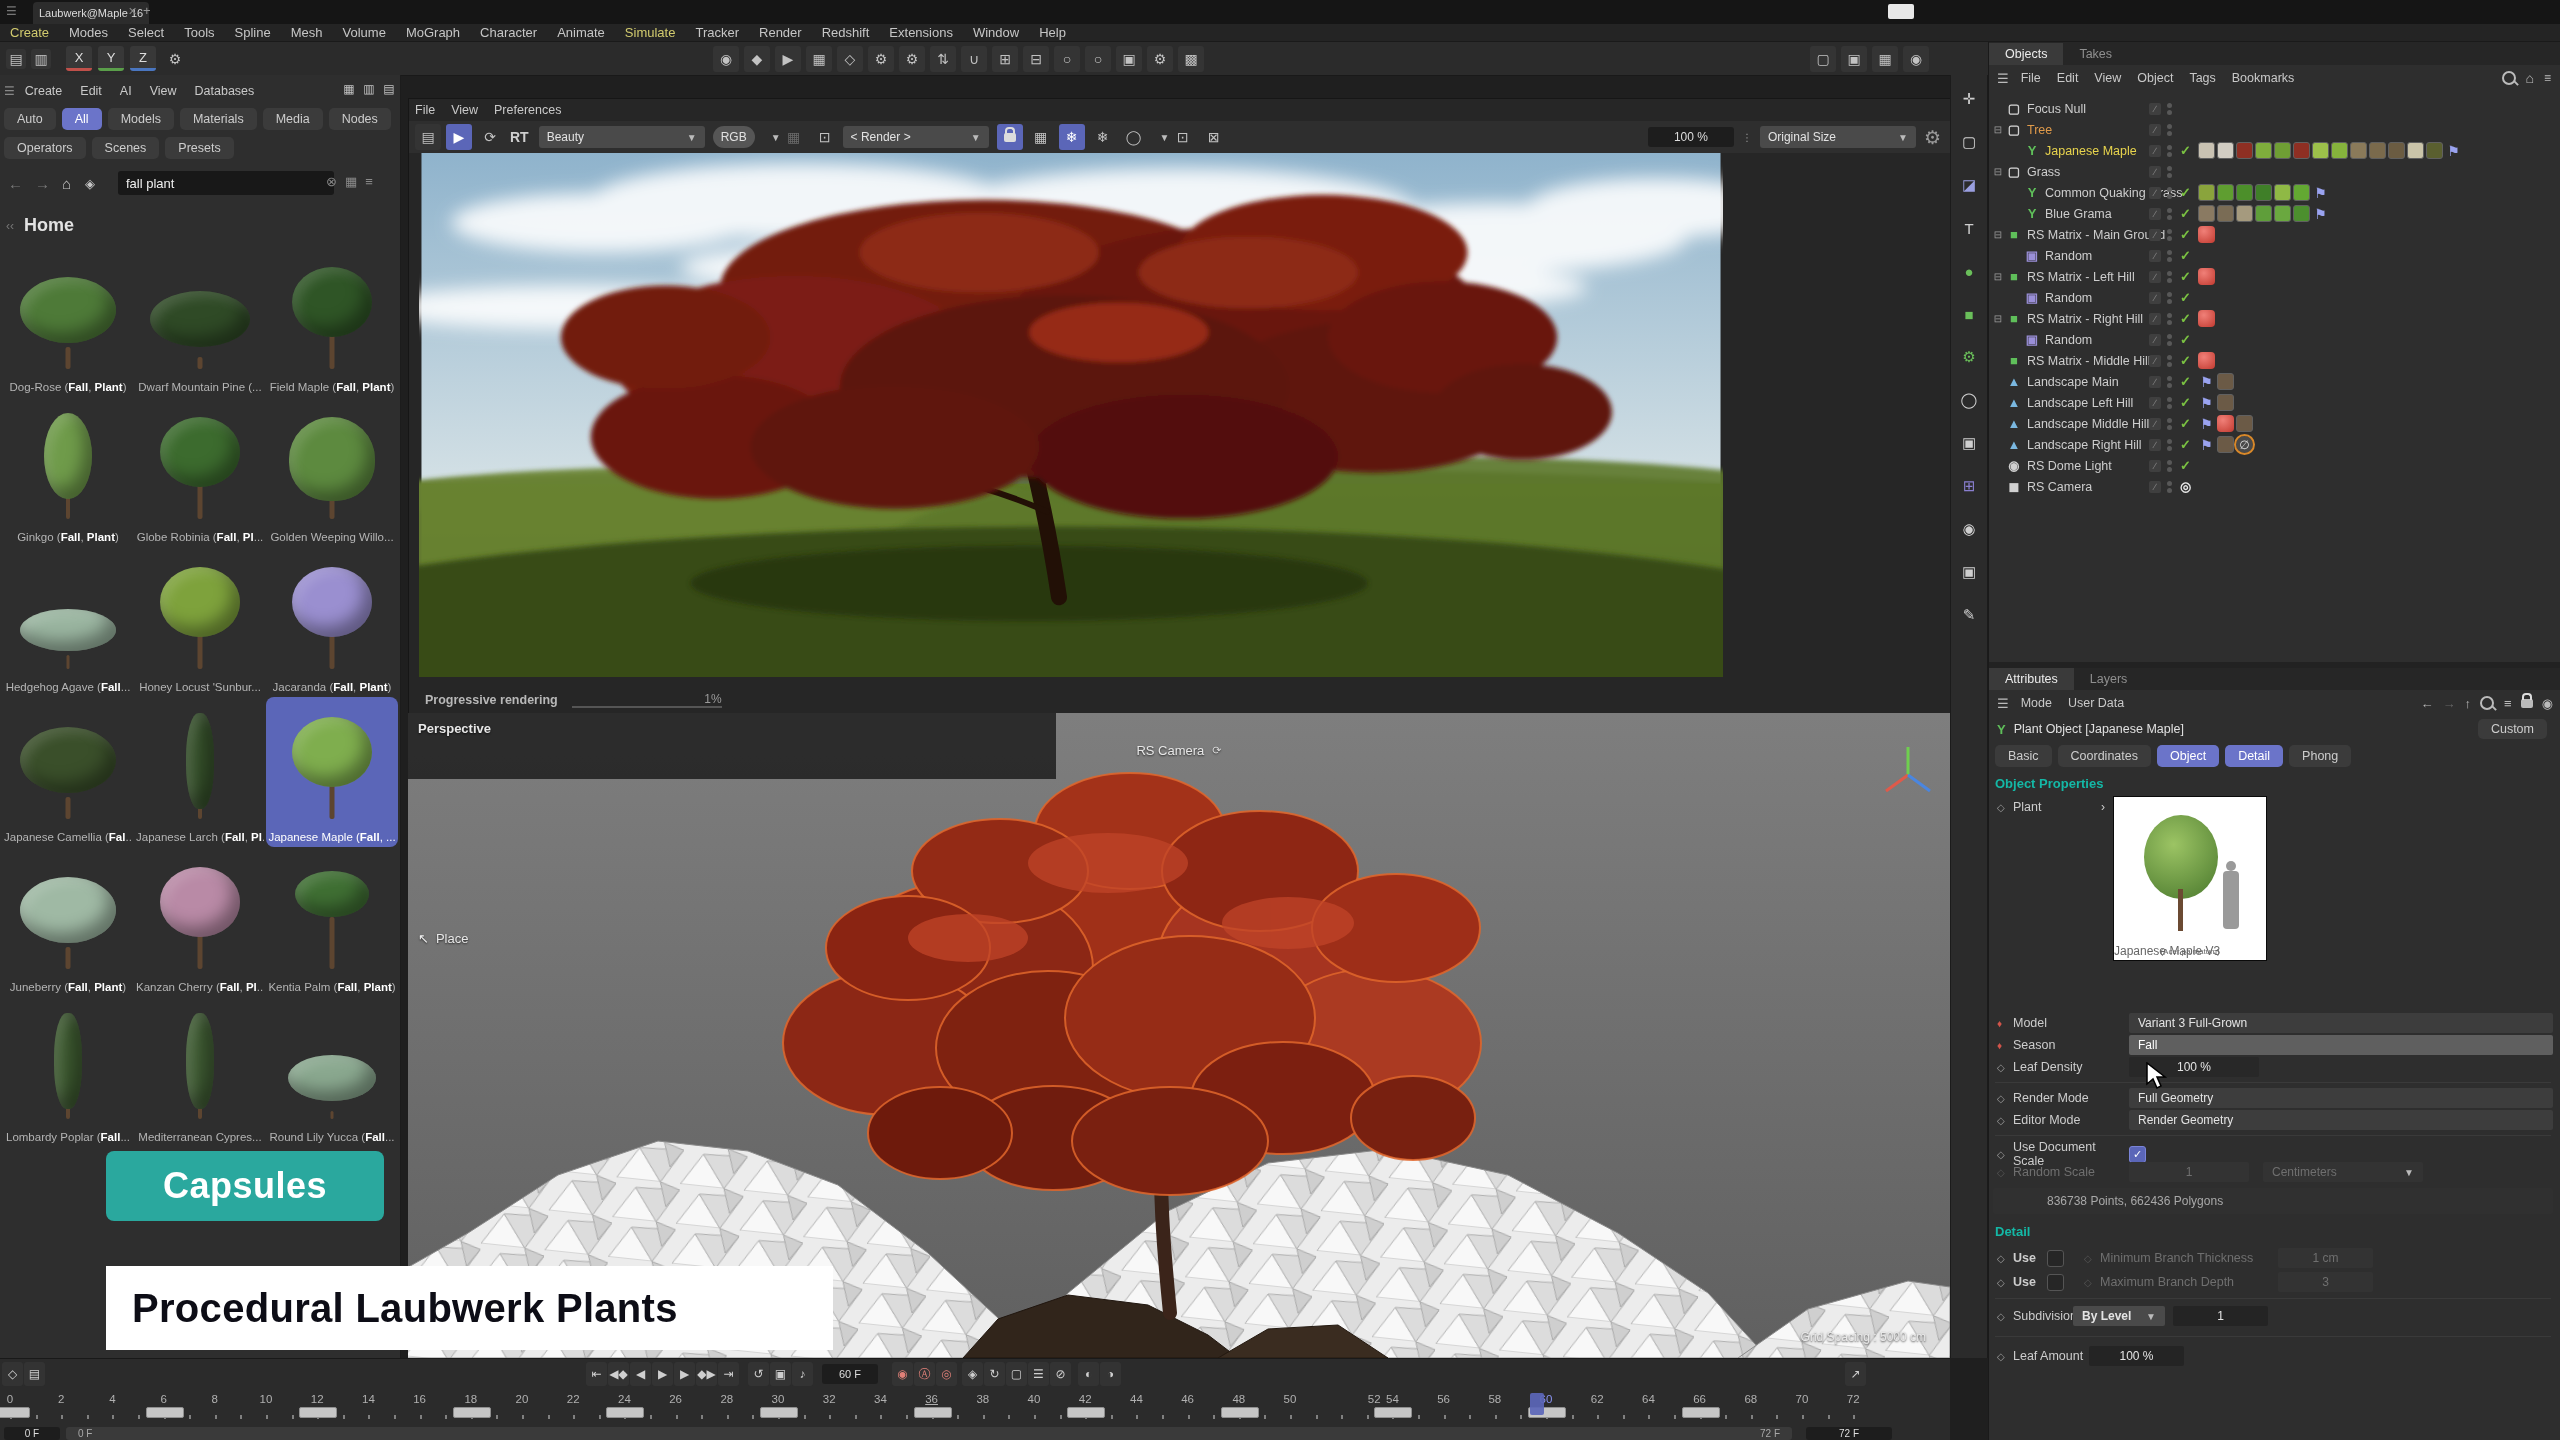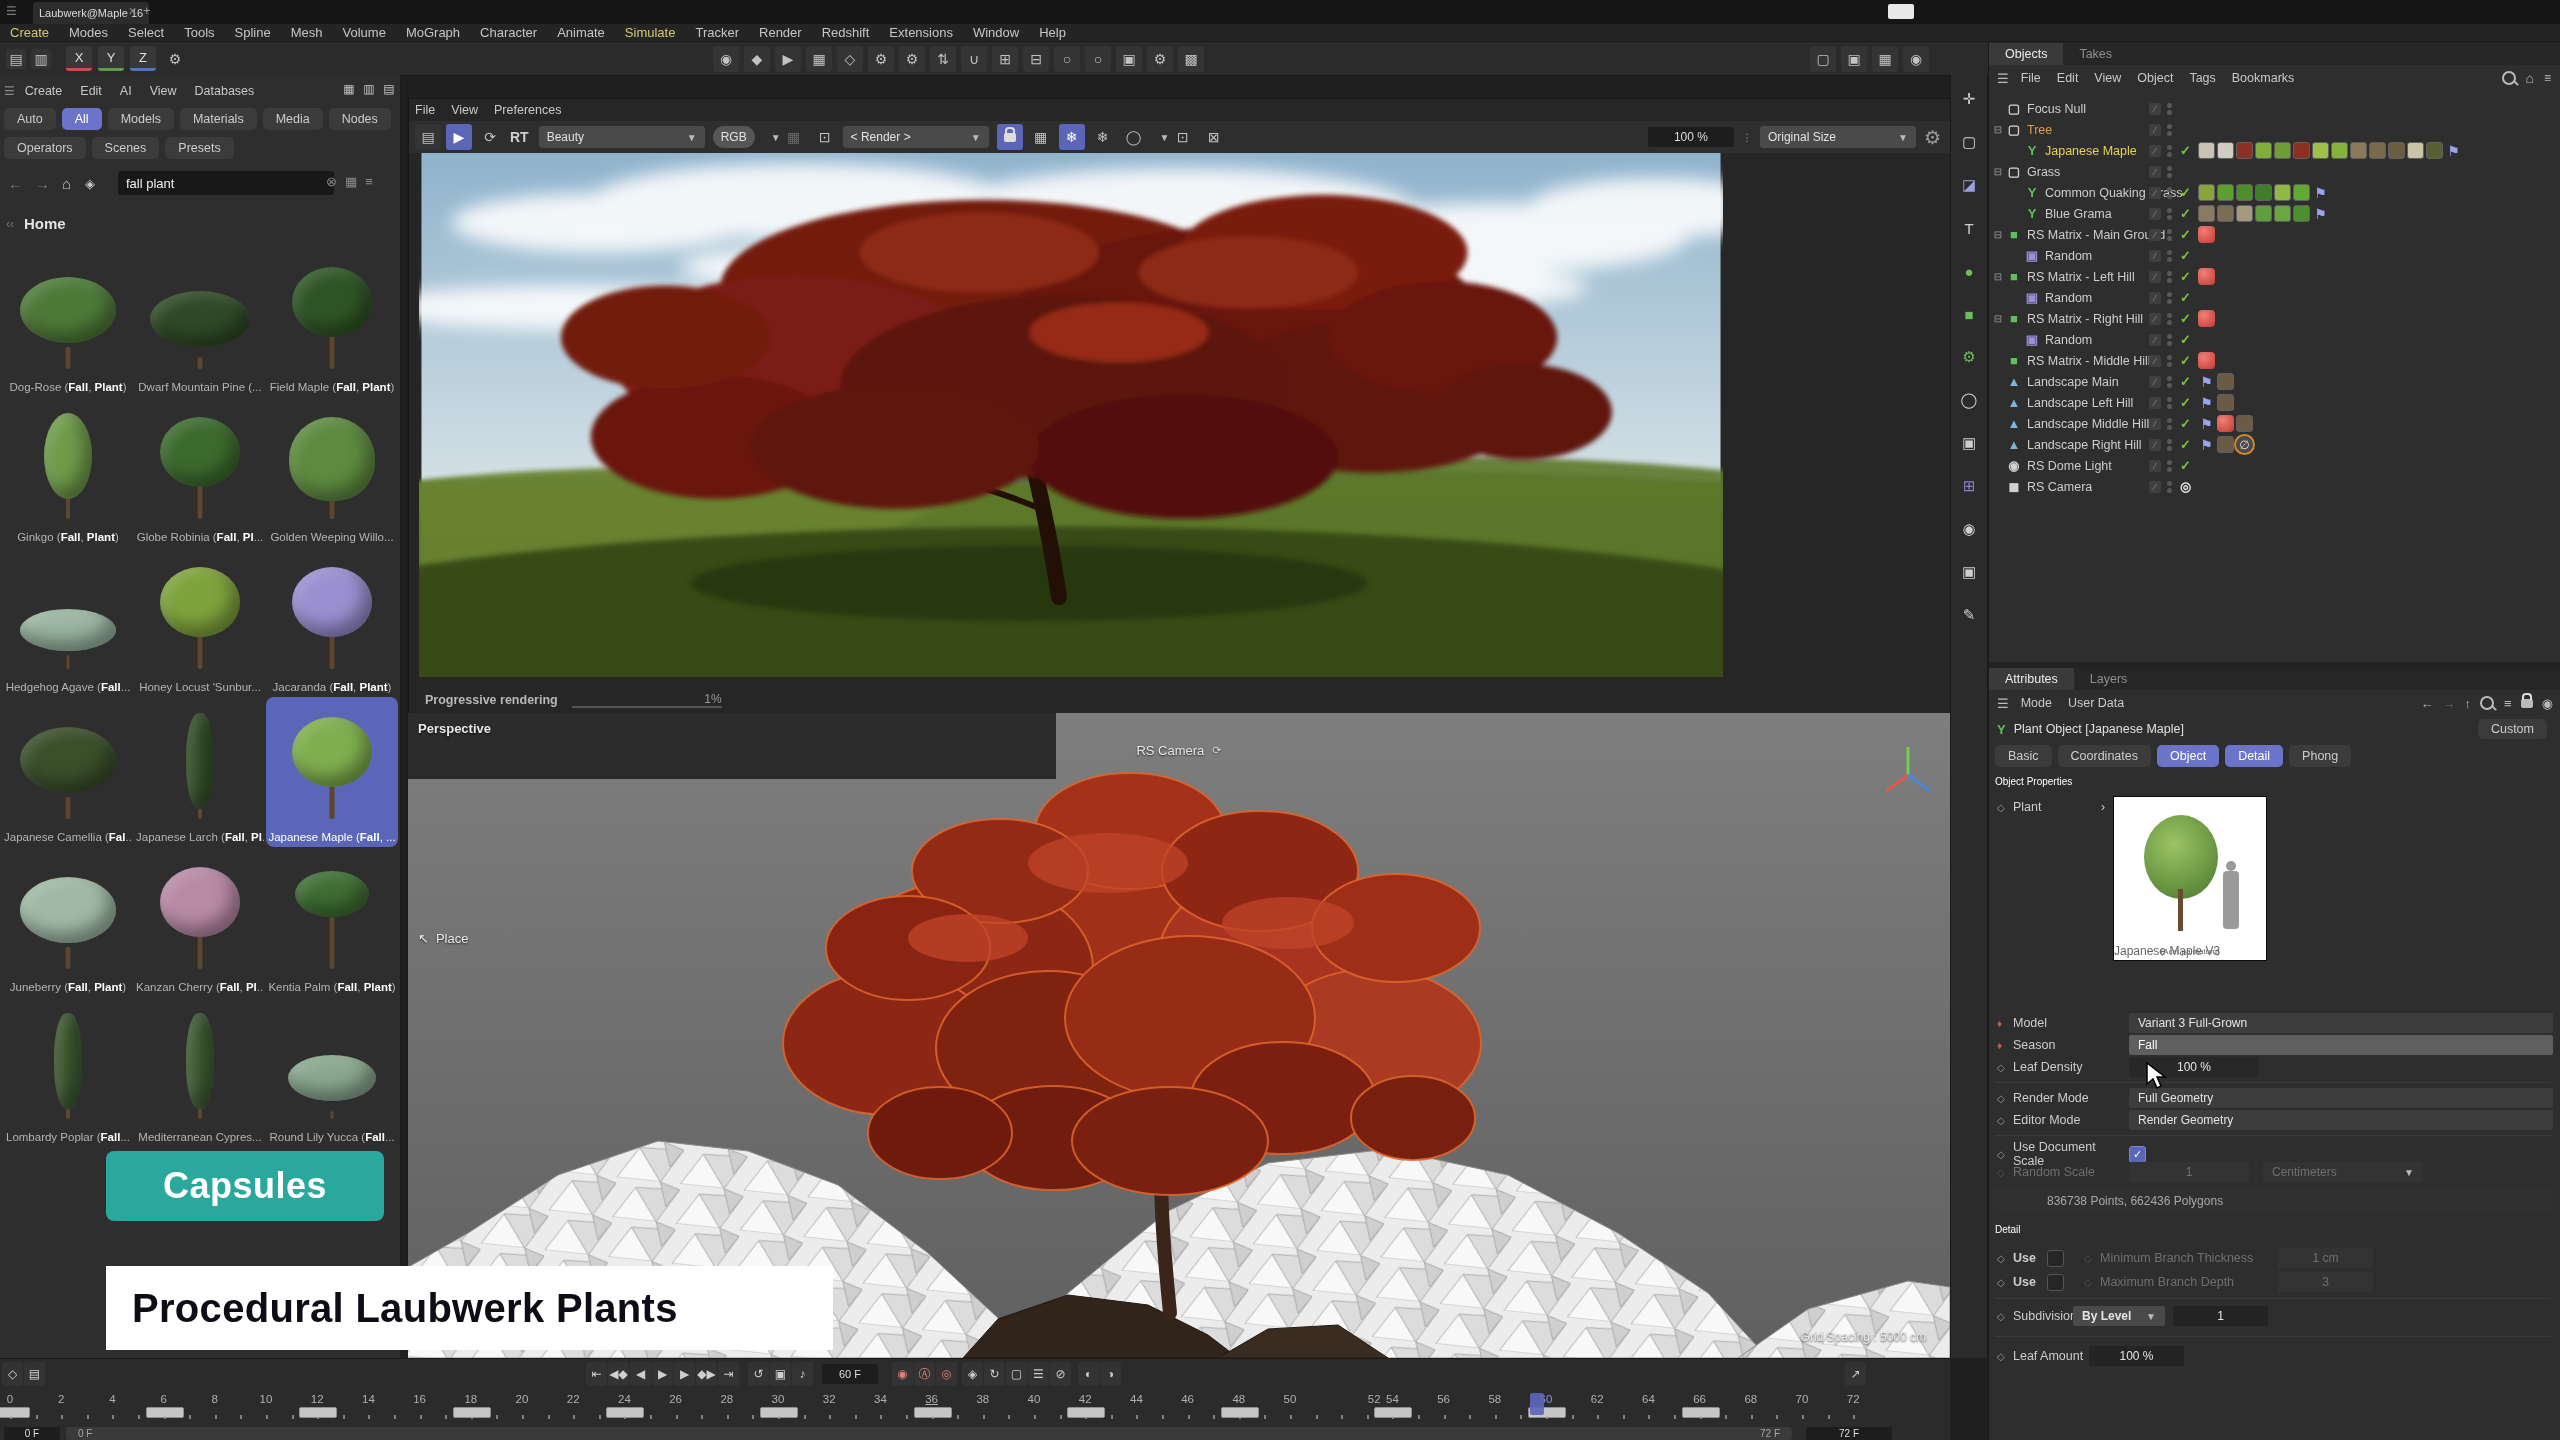--- a/index.html
+++ b/index.html
@@ -104,21 +104,21 @@
   .dim{color:#6f6f6f !important}
   .diamond{font-size:10px;color:#9a9a9a;width:16px;display:inline-block}
   .diamond.red{color:#d0544a}
   .afield{height:20px;background:#3d3d3d;border-radius:2px;font-size:12px;color:#e4e4e4;display:flex;align-items:center;padding:0 9px;box-sizing:border-box}
   .afield.lit{background:#5f5f5f;color:#fff}
   .cb{width:15px;height:15px;border-radius:3px;background:#262626;border:1px solid #555;display:inline-flex;align-items:center;justify-content:center}
   .cb[data-checked="true"]{background:#5b66b8;border-color:#7a84d8}
   .cb[data-checked="true"]::before{content:"✓";color:#fff;font-size:11px}
   .lens{position:relative;width:10px;height:10px;border:2px solid #bbb;border-radius:50%;display:inline-block;margin-right:10px}
   .lens::after{content:"";position:absolute;left:9px;top:9px;width:6px;height:2px;background:#bbb;transform:rotate(45deg)}
-  .hdr{font-size:10px;font-weight:normal;color:#ffffff}
+  .hdr{font-size:13px;font-weight:bold;color:#14b8a6}
   
   #timeline{left:0;top:1358px;width:1950px;height:82px;background:#2b2b2b;border-top:1px solid #191919}
   .tlb{width:21px;height:24px;display:inline-flex;align-items:center;justify-content:center;font-size:12px;
        color:#cfcfcf;border-radius:3px;margin-right:1px;background:#333}
   #ruler{position:absolute;left:0;top:34px;width:1950px;height:32px}
   .tl-num{position:absolute;top:0;width:28px;text-align:center;font-size:11.5px;color:#b0b0b0}
   .tl-num.ph{color:#8a93f0}
   .tl-tick{position:absolute;top:22px;width:2px;height:4px;background:#808080}
   .tl-key{position:absolute;top:14px;width:36px;height:9px;background:#c6c6c6;border-radius:2px;border:1px solid #8f8f8f}
   .tl-playhead{position:absolute;top:0;width:14px;height:22px;background:#5b66b8;border-radius:2px;opacity:.92}
@@ -221,21 +221,21 @@
   <div class="abs" id="ab-search">
     <span>fall plant</span>
   </div>
   <div class="abs row" style="left:326px;top:99px">
     <span style="color:#8a8a8a;font-size:13px;margin-right:8px">⊗</span>
     <span style="color:#8a8a8a;font-size:13px;margin-right:8px">▦</span>
     <span style="color:#8a8a8a;font-size:13px">≡</span>
   </div>
   <div class="abs row" style="left:6px;top:140px">
     <span style="color:#777;font-size:12px;margin-right:10px">‹‹</span>
-    <span style="font-size:15px;font-weight:bold;color:#e2e2e2">Home</span>
+    <span style="font-size:18px;font-weight:bold;color:#e2e2e2">Home</span>
   </div>
   <div class="abs" id="plants">
 
   <div class="pl">
         <div class="pl-thumb" data-shape="bush">
           <span class="trunk"></span>
           <span class="canopy" style="background: rgb(78, 122, 56);"></span>
         </div>
         <div class="pl-name">Dog-Rose (<b>Fall</b>, <b>Plant</b>)</div>
       </div>

